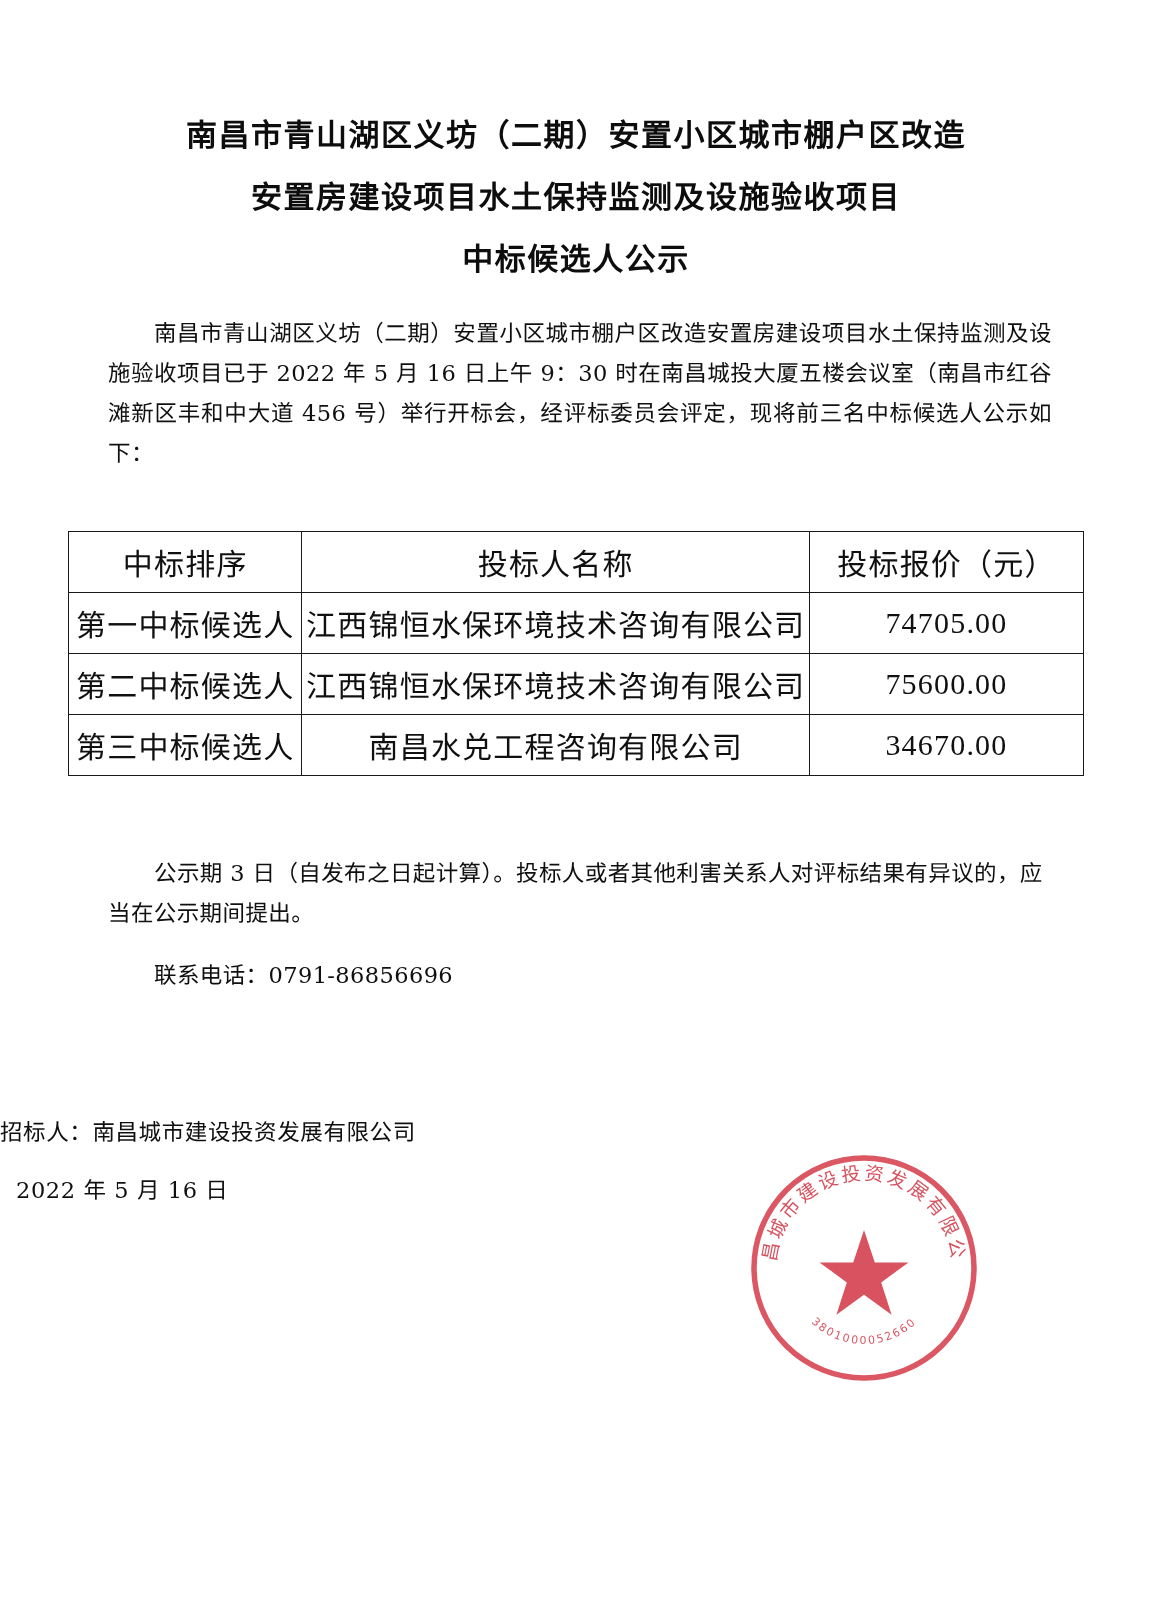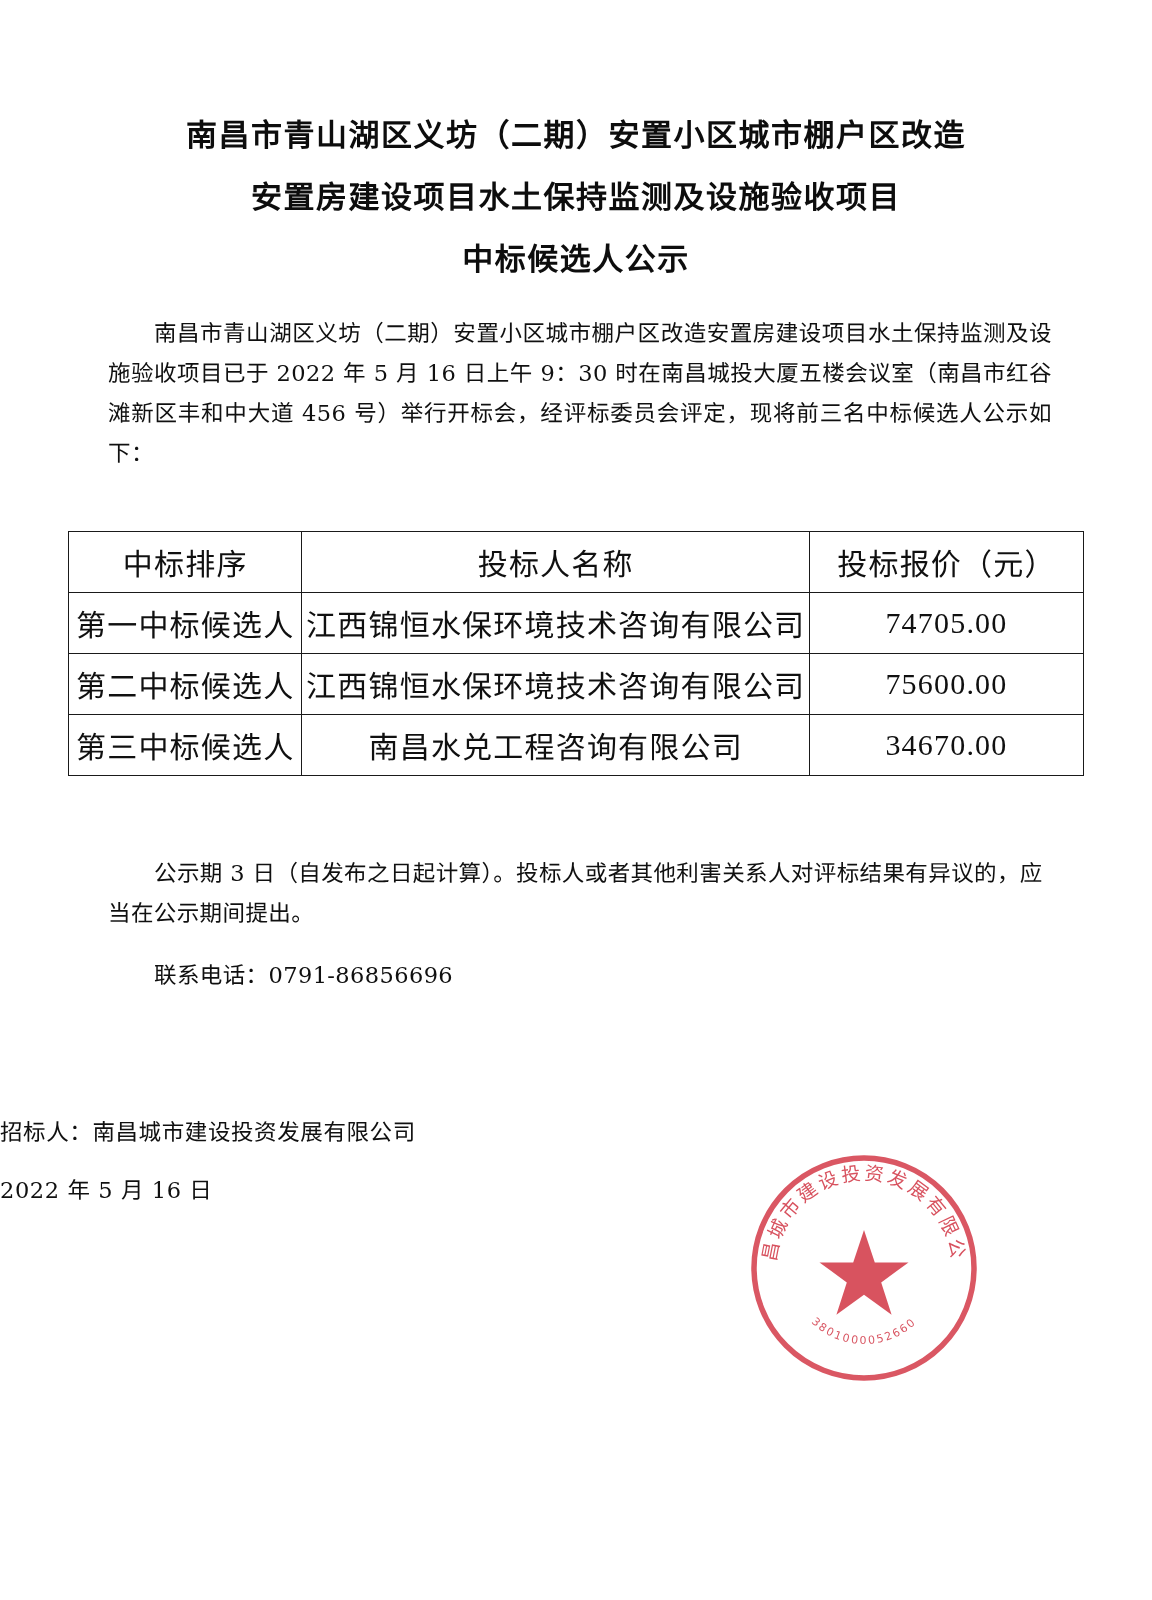--- a/index.html
+++ b/index.html
@@ -94,20 +94,21 @@
     position: relative;
   }
   .sign-line {
     font-size: 22.5px;
     line-height: 58px;
     letter-spacing: 0.6px;
     color: #101010;
   }
   .sign-date {
     padding-right: 46px;
+    padding-left: 16px;
   }
 
   
   .seal {
     position: absolute;
     left: 748px;
     top: 1048px;
     width: 232px;
     height: 232px;
     pointer-events: none;

